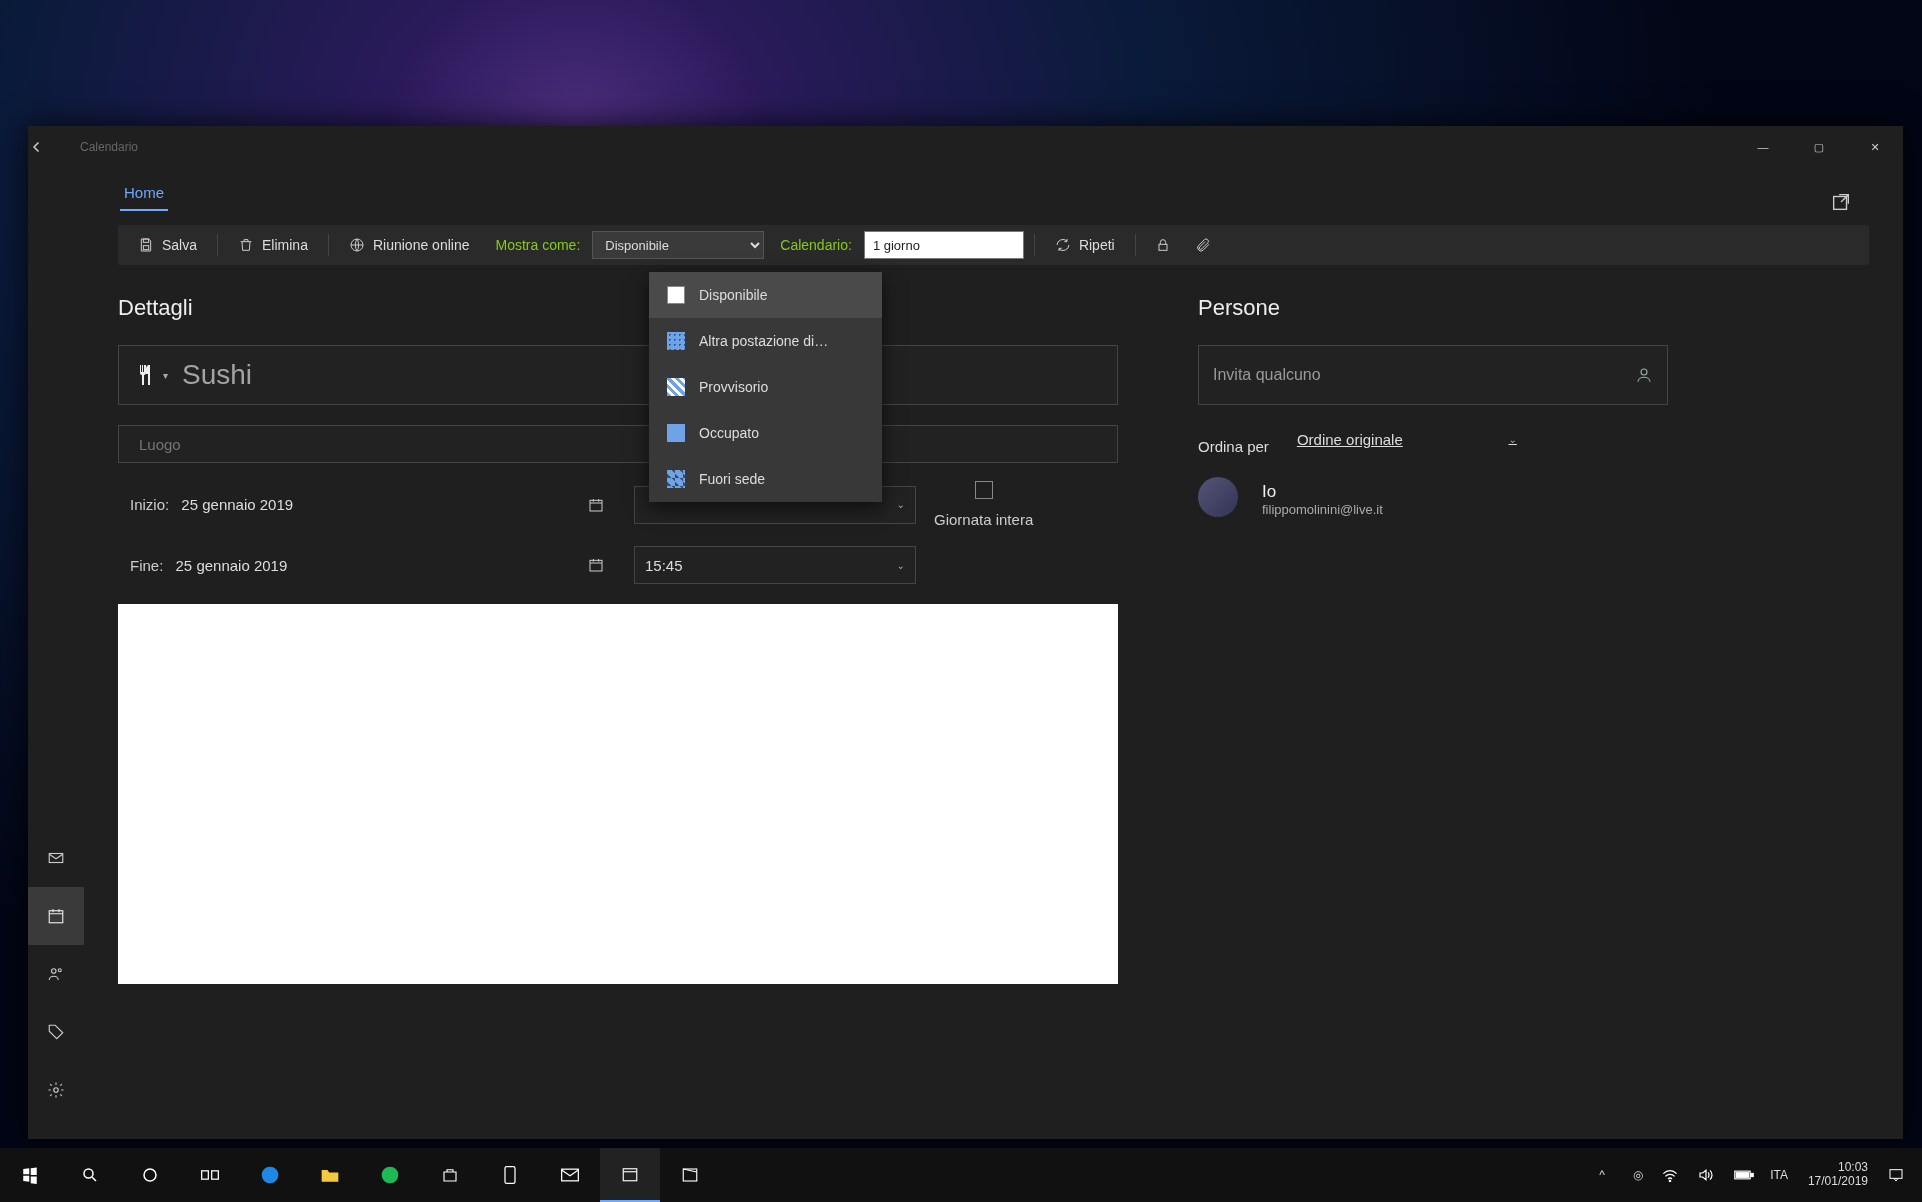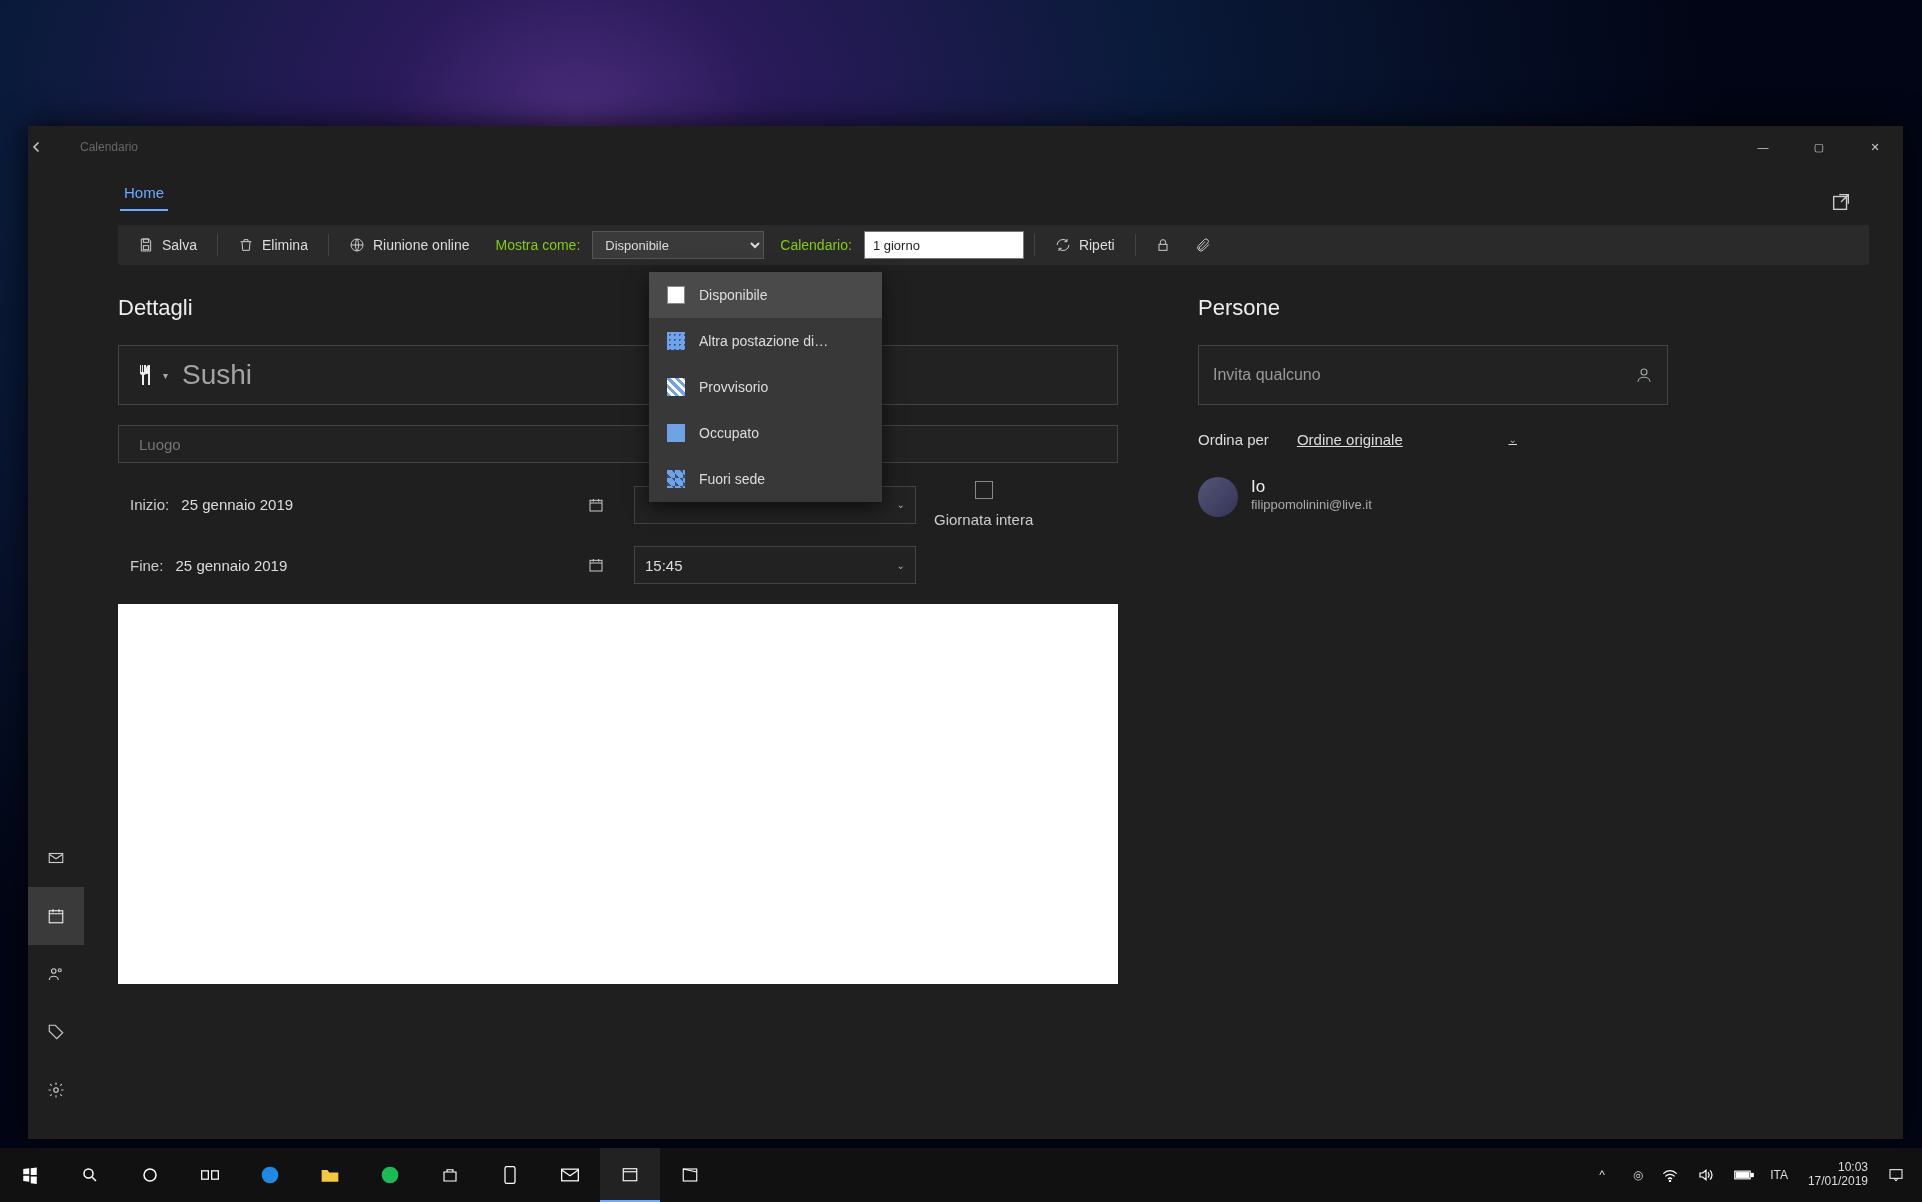--- a/index.html
+++ b/index.html
@@ -100,23 +100,23 @@
 .allday { display:flex; align-items:center; gap: 12px; color:#ccc; font-size:15px;flex-direction:column; }
 .allday .cb { width:18px; height:18px; border:1px solid #888; }
 
 .editor { margin-top: 20px; width: 1000px; height: 380px; background:#fff; }
 
 .invite-field {
   border:1px solid #444; background:#222; height: 60px;
   display:flex; align-items:center; padding: 0 14px; color:#999;
   justify-content:space-between; cursor:text;
 }
-.sortrow { display:flex; align-items:center; gap: 18px; margin-top: 18px; color:#ddd; font-size:15px; }
+.sortrow { display:flex; align-items:flex-end; gap: 18px; margin-top: 18px; color:#ddd; font-size:15px; }
 .sort-select { width: 240px; height:32px; display:flex; align-items:center; justify-content:space-between; padding:0 10px; cursor:pointer;text-decoration:underline; }
-.person { display:flex; align-items:flex-start; gap:13px; margin-top: 22px; }
+.person { display:flex; align-items:flex-end; gap:24px; margin-top: 22px; }
 .avatar { width:40px; height:40px; border-radius:50%; background: linear-gradient(135deg,#557,#335); }
 .person .pname { color:#eee; font-size:17px; }
 .person .pemail { color:#aaa; font-size:13px; }
 
 
 .dropdown {
   position:absolute; left: 649px; top: 272px; width: 233px;
   background:#383838; box-shadow: 0 6px 18px rgba(0,0,0,.6);
   color:#ddd; z-index: 50;
 }

